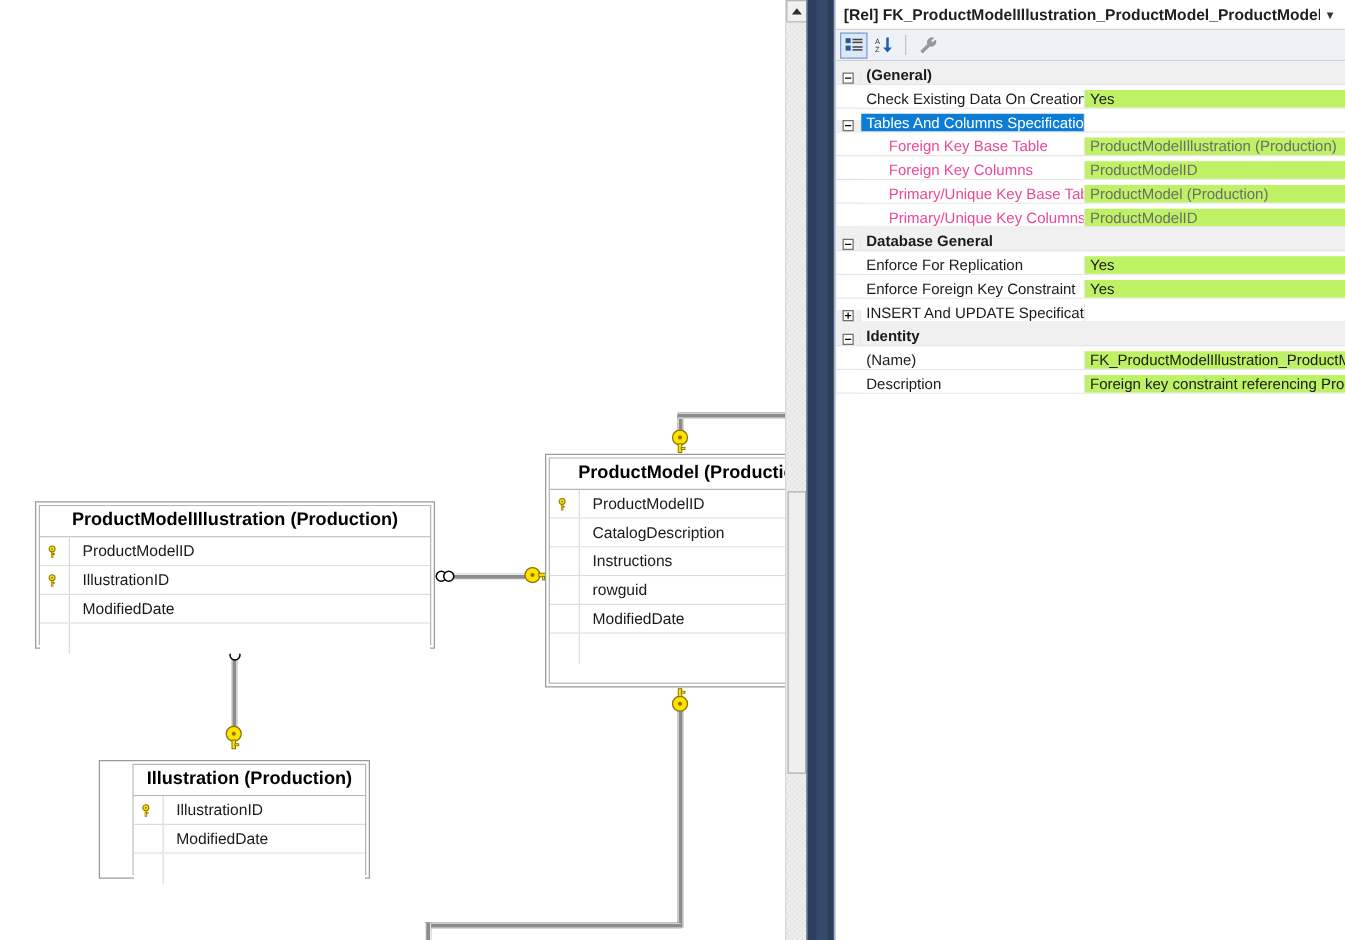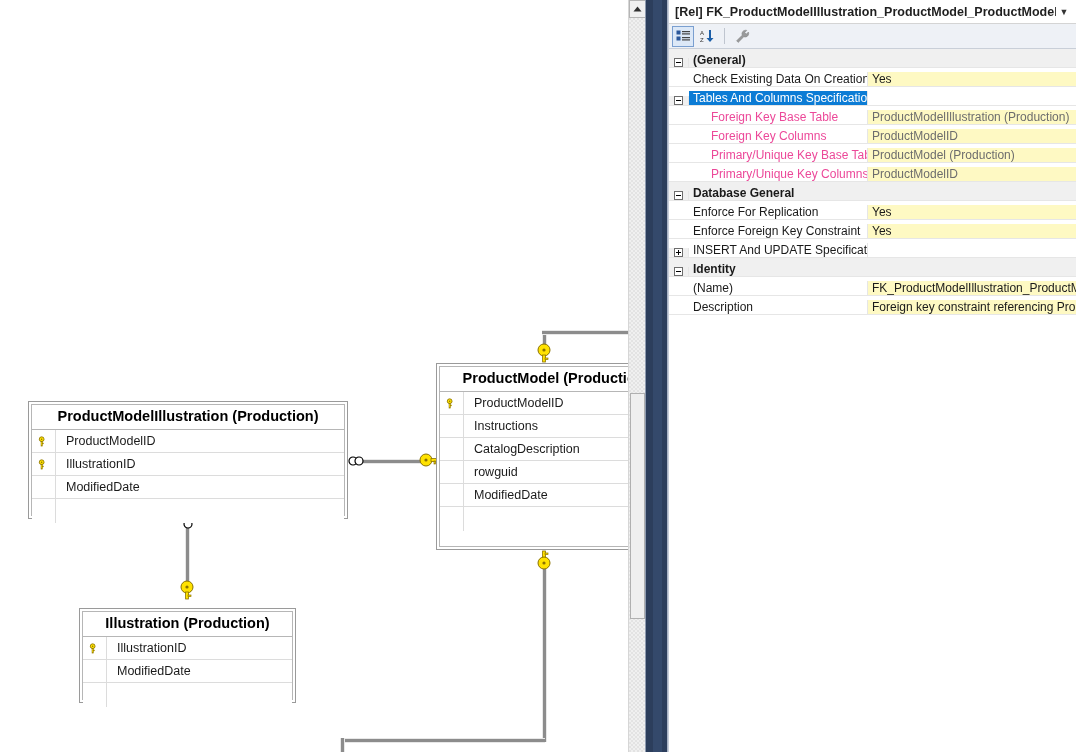--- a/index.html
+++ b/index.html
@@ -162,21 +162,21 @@
     border-right: 1px solid #e6e6e6;
     background: #ffffff;
   }
   .pval {
     flex: 1;
     display: flex; align-items: center;
     padding-left: 4px;
     white-space: nowrap;
     overflow: hidden;
     color: #1a1a1a;
-    background: #fef9c3;
+    background: #bef264;
   }
   .prow.cat { background: #f0f0f0; }
   .prow.cat .pname { font-weight: bold; background: #f0f0f0; width: 179px; border-right: none; }
   .prow.cat .pval { background: #f0f0f0; }
   .prow.sub .pname { padding-left: 22px; color: #ec4899; }
   .prow.sub .pval { color: #6d6d6d; }
   .prow.sub .pexp { background: #ffffff; }
   .prow.selected .pname { background: #0c7cd5; color: #ffffff; }
   .prow.selected .pval { background: #ffffff; position: relative; }
   .ellipsis-btn {
@@ -303,44 +303,44 @@
                   <circle cx="4" cy="3.5" r="2.6" fill="#FFE200" stroke="#8a7200" stroke-width="0.9"></circle>
                   <circle cx="4" cy="3.5" r="0.8" fill="#8a7200"></circle>
                   <rect x="3.3" y="6" width="1.5" height="5" fill="#FFE200" stroke="#8a7200" stroke-width="0.6"></rect>
                   <rect x="4.6" y="7.6" width="1.6" height="1" fill="#FFE200" stroke="#8a7200" stroke-width="0.5"></rect>
                 </svg>
             </div>
             <div class="tname">ProductModelID</div>
           </div>
           <div class="trow">
             <div class="tgutter"></div>
+            <div class="tname">CatalogDescription</div>
+          </div>
+          <div class="trow">
+            <div class="tgutter"></div>
             <div class="tname">Instructions</div>
           </div>
           <div class="trow">
             <div class="tgutter"></div>
-            <div class="tname">CatalogDescription</div>
-          </div>
-          <div class="trow">
-            <div class="tgutter"></div>
             <div class="tname">rowguid</div>
           </div>
           <div class="trow">
             <div class="tgutter"></div>
             <div class="tname">ModifiedDate</div>
           </div>
           <div class="trow blank">
             <div class="tgutter"></div>
             <div class="tname"></div>
           </div>
         </div>
       </div>
     </div>
 
     <div class="tbl" style="left:79px; top:608px; width:217px; height:95px;">
-      <div class="tbl-inner" style="height:100%;">
+      <div class="tbl-inner" style="height:100%;margin-left:24px;">
         <div class="tbl-title">Illustration (Production)</div>
         <div class="tbl-rows">
           <div class="trow">
             <div class="tgutter">
               <svg class="keyico" viewBox="0 0 12 12">
                   <circle cx="4" cy="3.5" r="2.6" fill="#FFE200" stroke="#8a7200" stroke-width="0.9"></circle>
                   <circle cx="4" cy="3.5" r="0.8" fill="#8a7200"></circle>
                   <rect x="3.3" y="6" width="1.5" height="5" fill="#FFE200" stroke="#8a7200" stroke-width="0.6"></rect>
                   <rect x="4.6" y="7.6" width="1.6" height="1" fill="#FFE200" stroke="#8a7200" stroke-width="0.5"></rect>
                 </svg>

